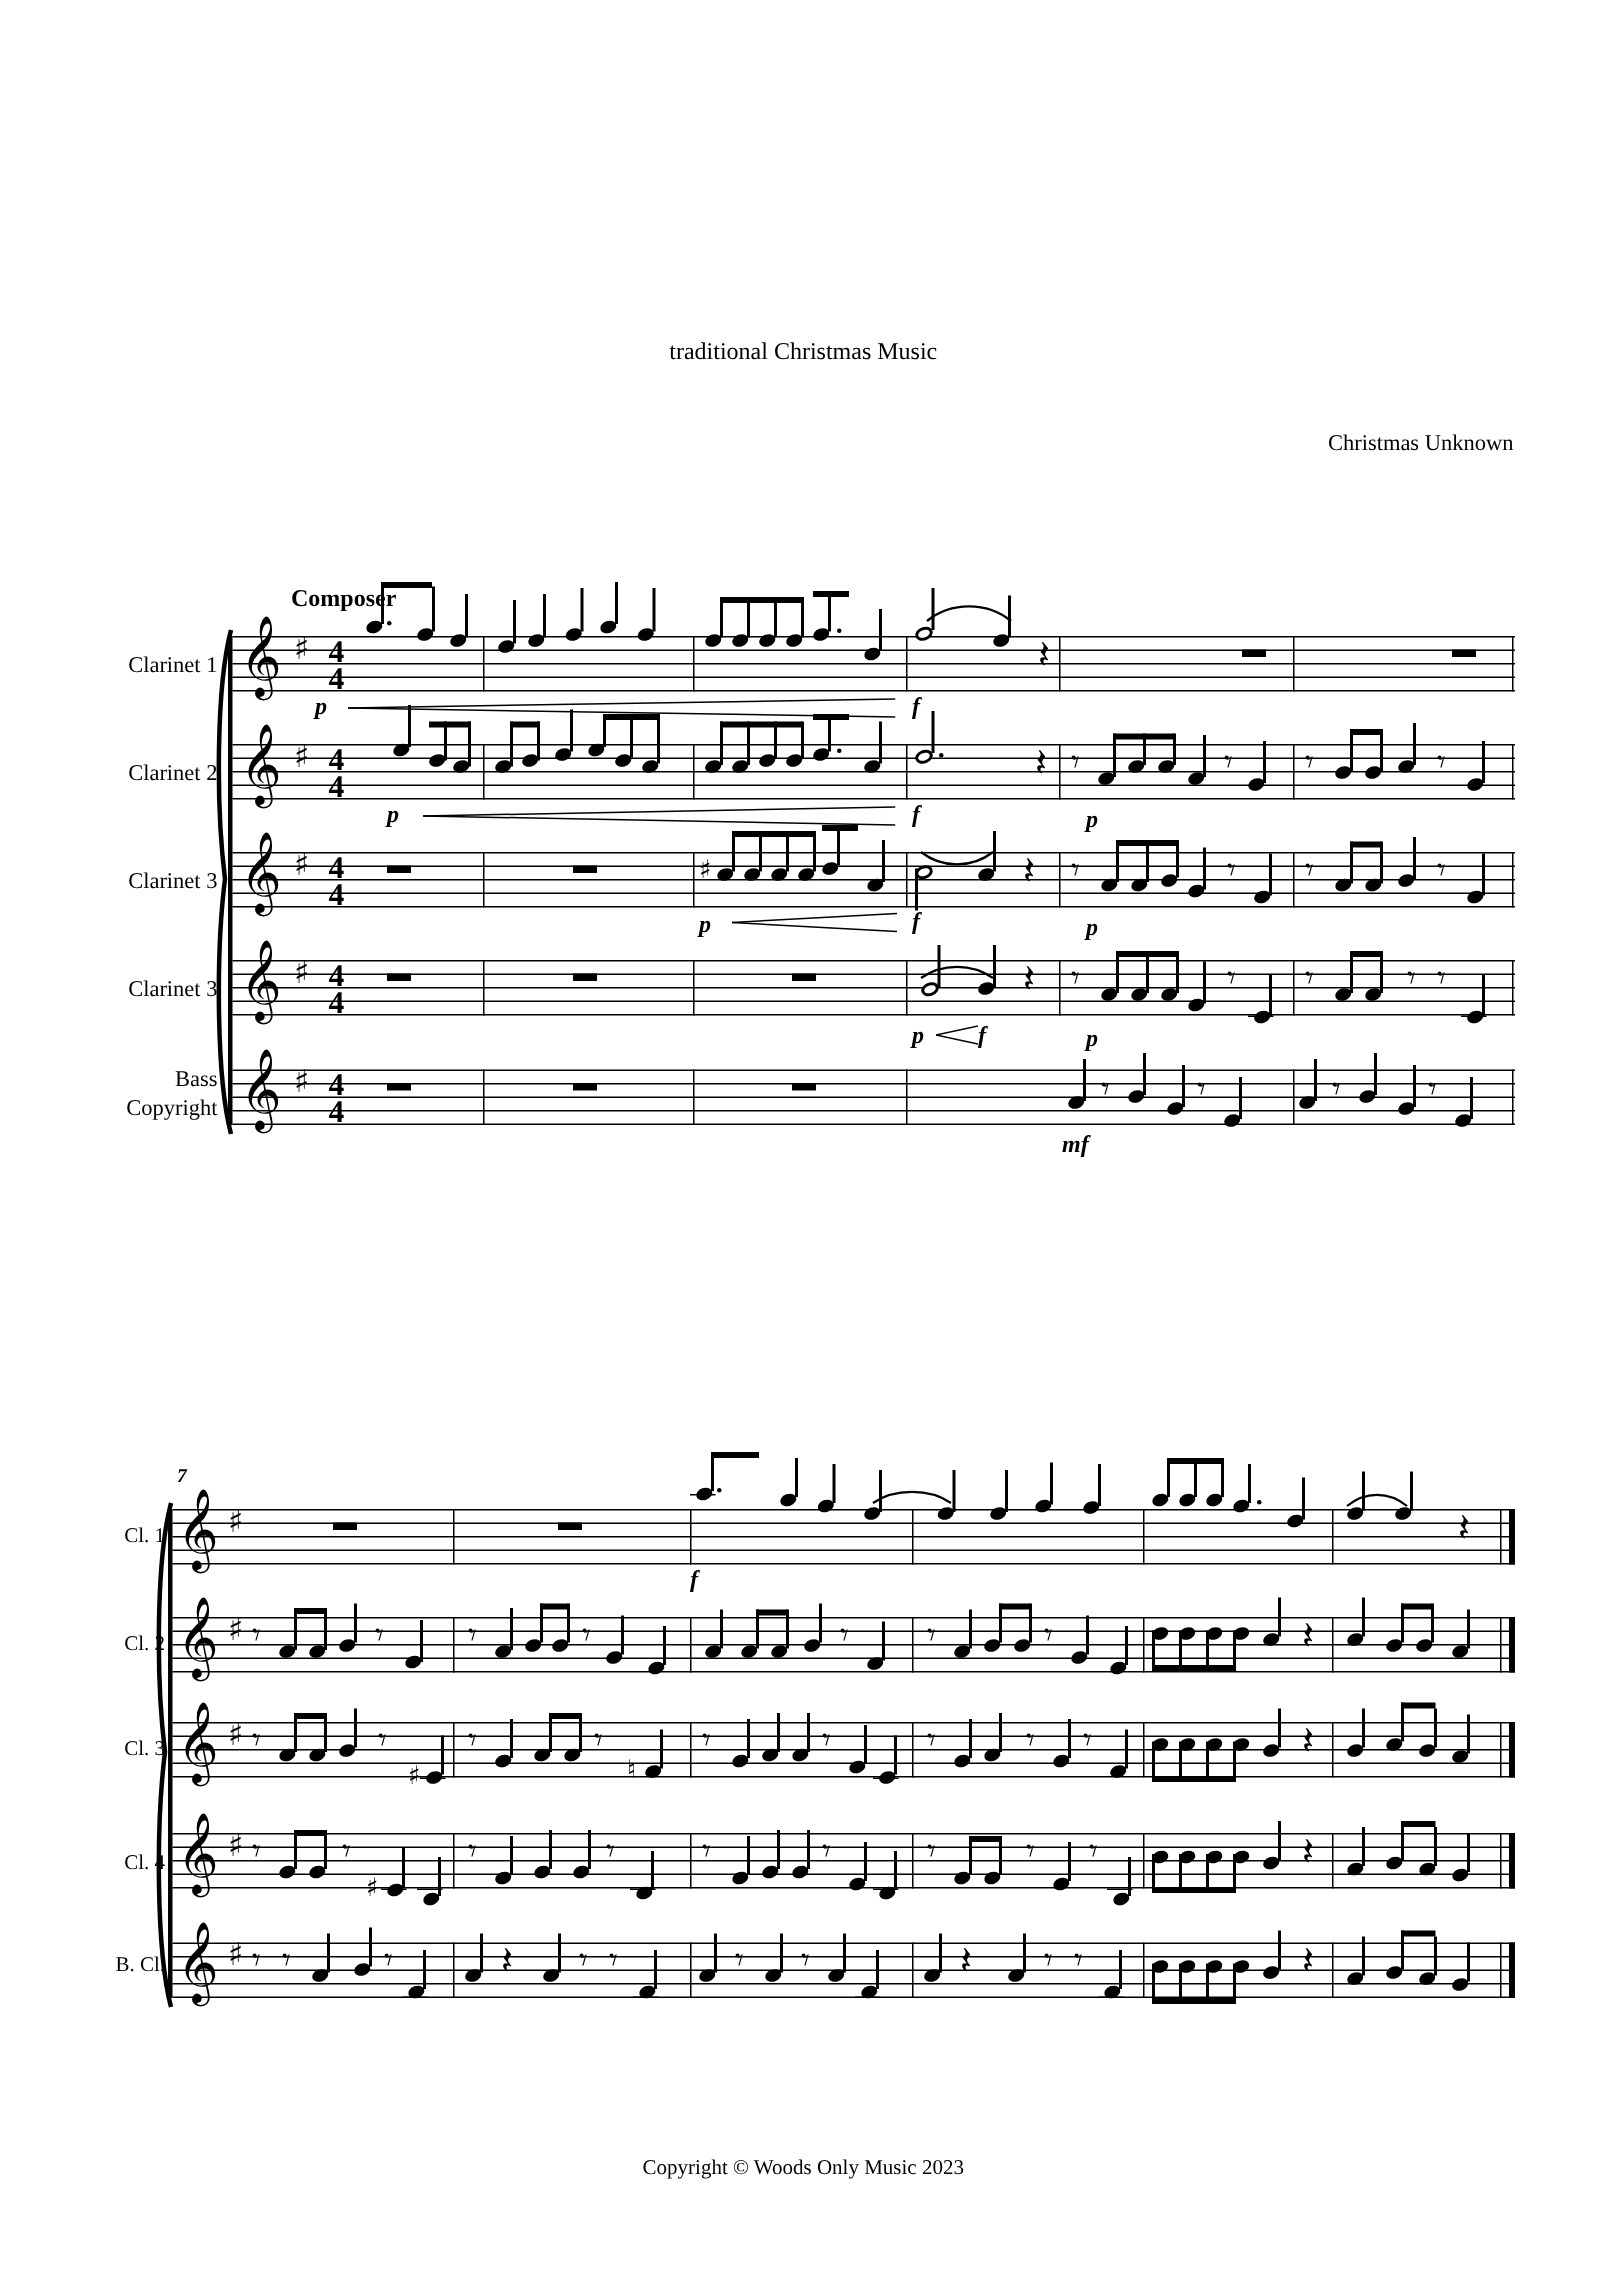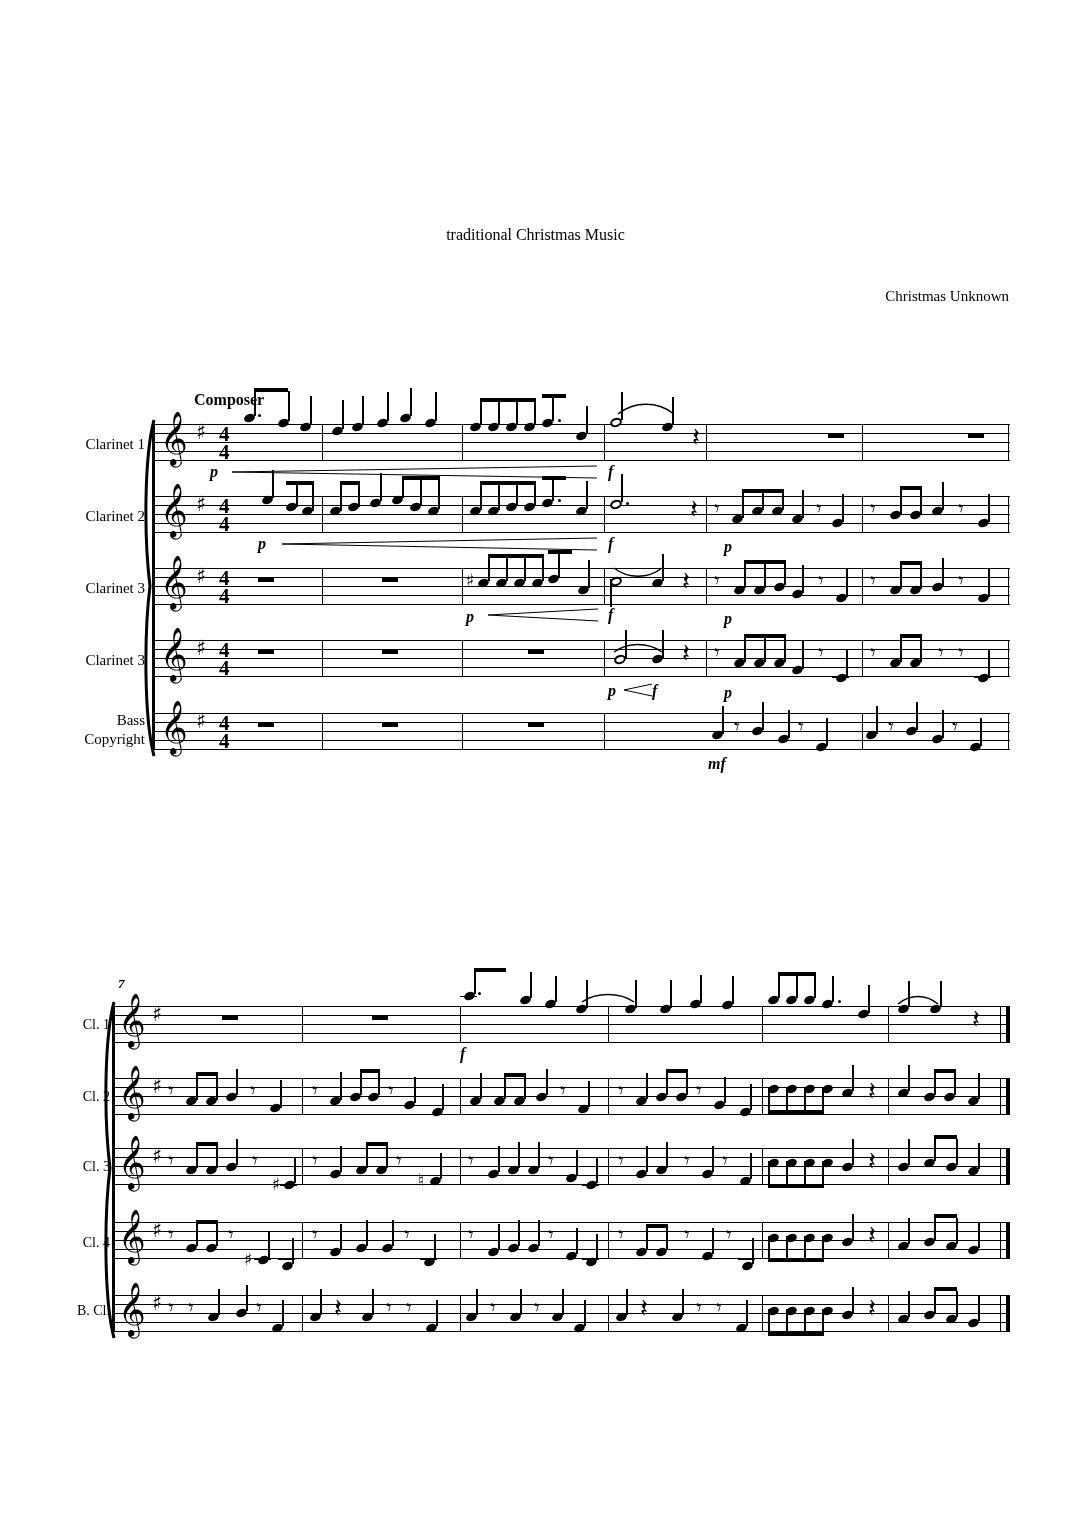--- a/index.html
+++ b/index.html
@@ -238,20 +238,21 @@
   .slur svg { display:block; }
   .slur { position:absolute; }
 </style>
 </head>
 <body>
 
 <div class="page">
 
   <div class="subtitle">traditional Christmas Music</div>
   <div class="composer">Christmas Unknown</div>
+  <div class="copyright">Copyright © Woods Only Music 2023</div>
 
   <div class="system" id="sys1" style="left:0; top:0; width:1071px; height:1515px; pointer-events:none;">
 
     <div class="tempo" style="left:194px; top:391px;">Composer</div>
 
     <div class="instname" style="left:10px; top:436px; width:135px;">Clarinet 1</div>
     <div class="instname" style="left:10px; top:508px; width:135px;">Clarinet 2</div>
     <div class="instname" style="left:10px; top:580px; width:135px;">Clarinet 3</div>
     <div class="instname" style="left:10px; top:652px; width:135px;">Clarinet 3</div>
     <div class="instname" style="left:10px; top:712px; width:135px;">Bass</div>

